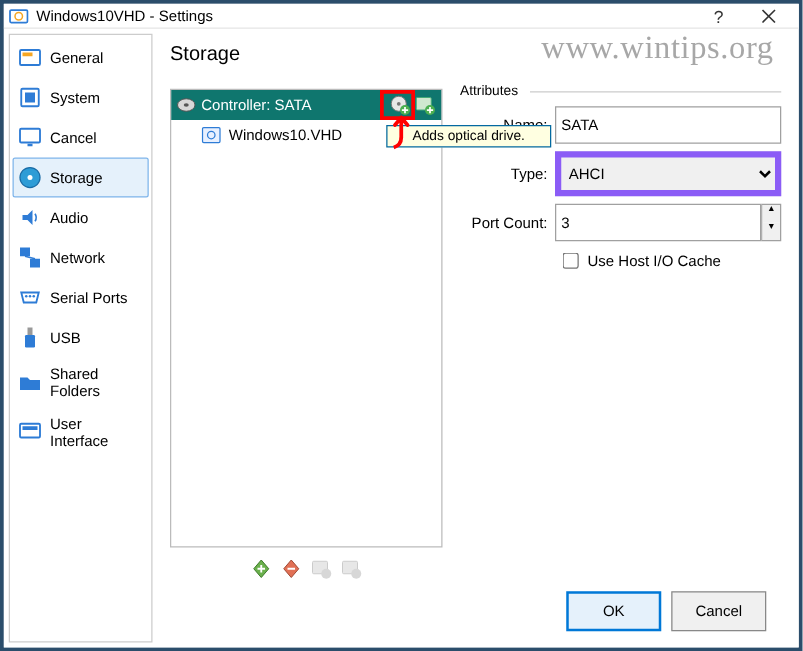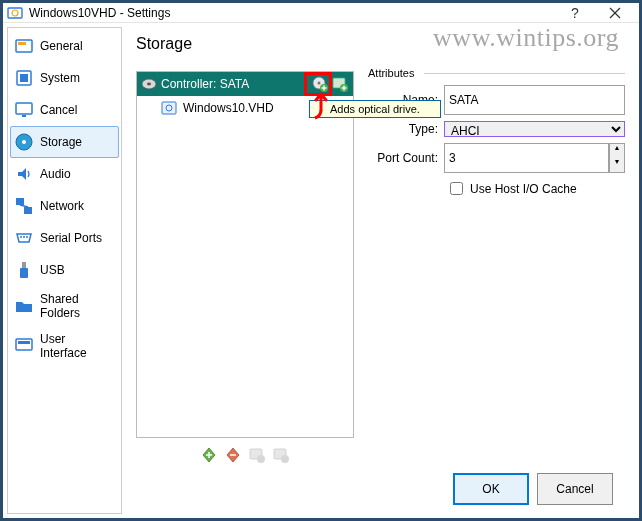--- a/index.html
+++ b/index.html
@@ -35,21 +35,21 @@
 .child-row .disk-icon { width: 16px; height: 16px; }
 .tooltip { position: absolute; top: 28px; left: 172px; background: #ffffe1; border: 1px solid #0369a1; padding: 2px 20px; font-size: 11px; z-index: 10; white-space: nowrap; }
 .cursor-arrow { position: absolute; top: 20px; left: 170px; z-index: 11; pointer-events: none; }
 .bottom-toolbar { height: 26px; display: flex; align-items: center; justify-content: center; gap: 6px; margin-top: 4px; }
 .bottom-toolbar .tb-btn { width: 18px; height: 18px; display: flex; align-items: center; justify-content: center; }
 .right-panel { flex: 1; display: flex; flex-direction: column; }
 .attr-body { margin-top: 6px; padding-left: 8px; }
 .attr-row { display: flex; align-items: center; margin-bottom: 6px; gap: 6px; }
 .attr-row label { width: 66px; text-align: right; color: #000; }
 .attr-row input[type=text] { flex: 1; border: 1px solid #a0a0a0; padding: 14px 4px; height: 20px; background: #fff; }
-.attr-row select { flex: 1; border: 1px solid #8b5cf6; padding: 1px 2px; height: 16px; background: #f0f0f0; }
+.attr-row select { flex: 1; border: 5px solid #8b5cf6; padding: 1px 2px; height: 36px; background: #f0f0f0; }
 .spinner-wrap { flex: 1; display: flex; }
 .spinner-wrap input { flex: 1; border: 1px solid #a0a0a0; border-right: none; padding: 2px 4px; height: 20px; }
 .spinbtns { width: 16px; display: flex; flex-direction: column; border: 1px solid #a0a0a0; }
 .spinbtns div { flex: 1; font-size: 7px; text-align: center; line-height: 8px; background: #f0f0f0; cursor: pointer; }
 .checkbox-row { display: flex; align-items: center; gap: 4px; margin-left: 74px; margin-top: 2px; }
 .footer { height: 42px; display: flex; align-items: center; justify-content: flex-end; gap: 8px; padding: 0 12px; }
 .footer button { min-width: 76px; height: 32px; border: 1px solid #888; background: #f0f0f0; cursor: pointer; }
 .footer button.primary { border: 2px solid #0078d7; background: #e5f1fb; }
 svg { display: block; }
 </style>

